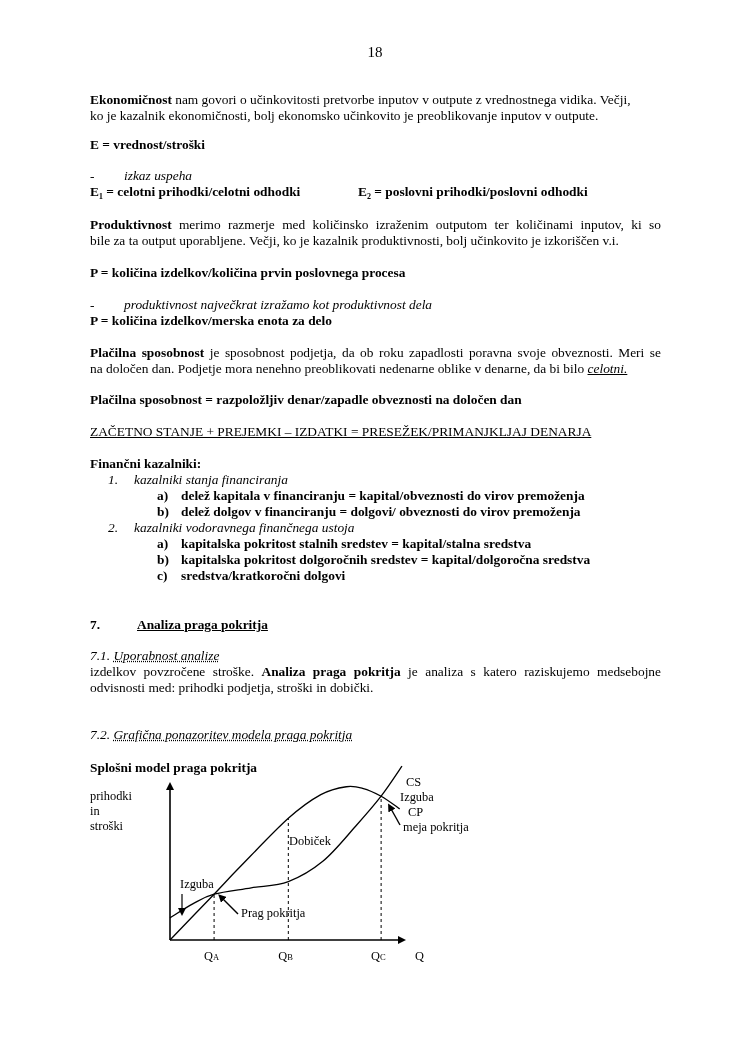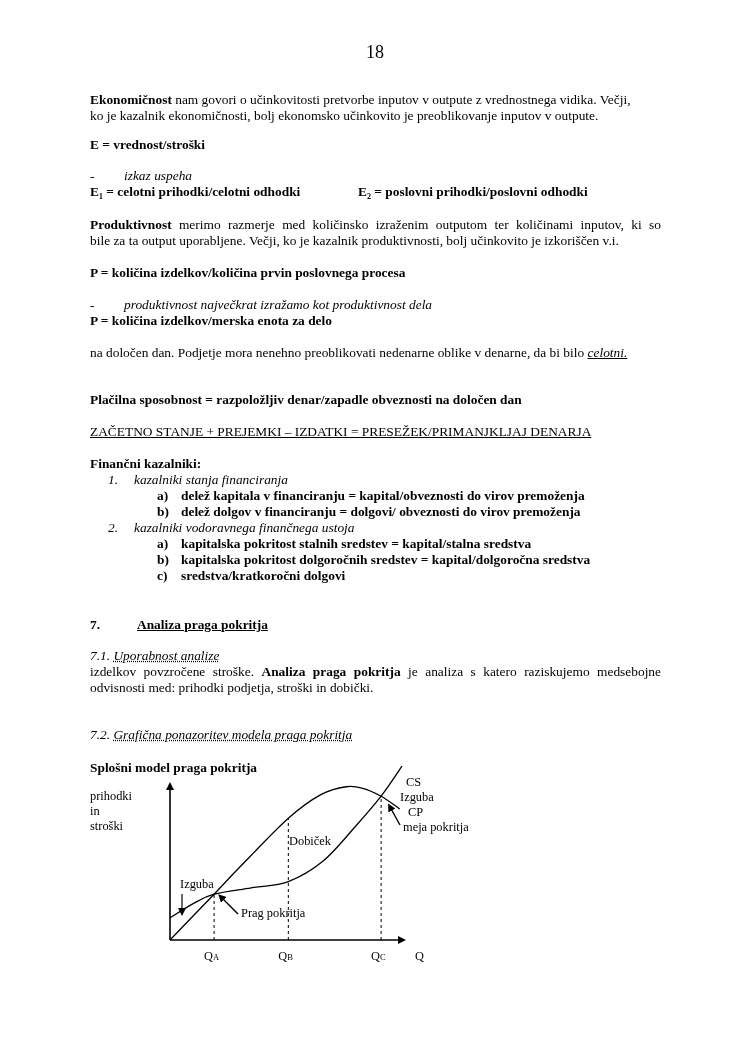--- a/index.html
+++ b/index.html
@@ -1,18 +1,18 @@
 <!DOCTYPE html>
 <html><head>
 <meta charset="utf-8">
 <style>
   html, body { margin: 0; padding: 0; background: #ffffff; }
   body { width: 750px; height: 1061px; position: relative; overflow: hidden;
          font-family: "Liberation Serif", "DejaVu Serif", serif; color: #000; font-size: 13.4px; line-height: 16px; }
-  .page-num { position: absolute; top: 44px; left: 0; width: 750px; text-align: center; font-size: 18px; }
+  .page-num { position: absolute; top: 44px; left: 0; width: 750px; text-align: center; font-size: 15px; }
   .blk { position: absolute; left: 90px; width: 571px; }
   .just { text-align: justify; text-align-last: left; }
   b, .b { font-weight: bold; }
   i, .i { font-style: italic; }
   .dash { display: inline-block; width: 34px; }
   .u { text-decoration: underline; }
   .dotu { text-decoration: underline dotted; }
   .ind1 { position: absolute; left: 108px; }
   .ind1 .num { display: inline-block; width: 26px; }
   .ind2 { position: absolute; left: 157px; width: 504px; }
@@ -41,20 +41,21 @@
   <span style="display:block; text-align:justify; text-align-last:justify;"><span class="b">Produktivnost</span><span> merimo razmerje med količinsko izraženim outputom ter količinami inputov, ki so</span></span>
   <span>bile za ta output uporabljene. Večji, ko je kazalnik produktivnosti, bolj učinkovito je izkoriščen v.i.</span>
 </div>
 <div class="blk b" style="top:265px;">P = količina izdelkov/količina prvin poslovnega procesa</div>
 <div class="blk" style="top:297px;">
   <span class="dash">-</span><span class="i">produktivnost največkrat izražamo kot produktivnost dela</span>
 </div>
 <div class="blk b" style="top:313px;">P = količina izdelkov/merska enota za delo</div>
 
 <div class="blk" style="top:345px;">
+  <span style="display:block; text-align:justify; text-align-last:justify;"><span class="b">Plačilna sposobnost</span><span> je sposobnost podjetja, da ob roku zapadlosti poravna svoje obveznosti. Meri se</span></span>
   <span>na določen dan. Podjetje mora nenehno preoblikovati nedenarne oblike v denarne, da bi bilo </span><span class="i u">celotni.</span>
 </div>
 <div class="blk b" style="top:392px;">Plačilna sposobnost = razpoložljiv denar/zapadle obveznosti na določen dan</div>
 <div class="blk" style="top:424px;text-decoration:underline;">ZAČETNO STANJE + PREJEMKI – IZDATKI = PRESEŽEK/PRIMANJKLJAJ DENARJA</div>
 
 <div class="blk b" style="top:456px;">Finančni kazalniki:</div>
 <div class="ind1 i" style="top:472px;">
   <span class="num">1.</span><span>kazalniki stanja financiranja</span>
 </div>
 <div class="ind2" style="top:488px;">

